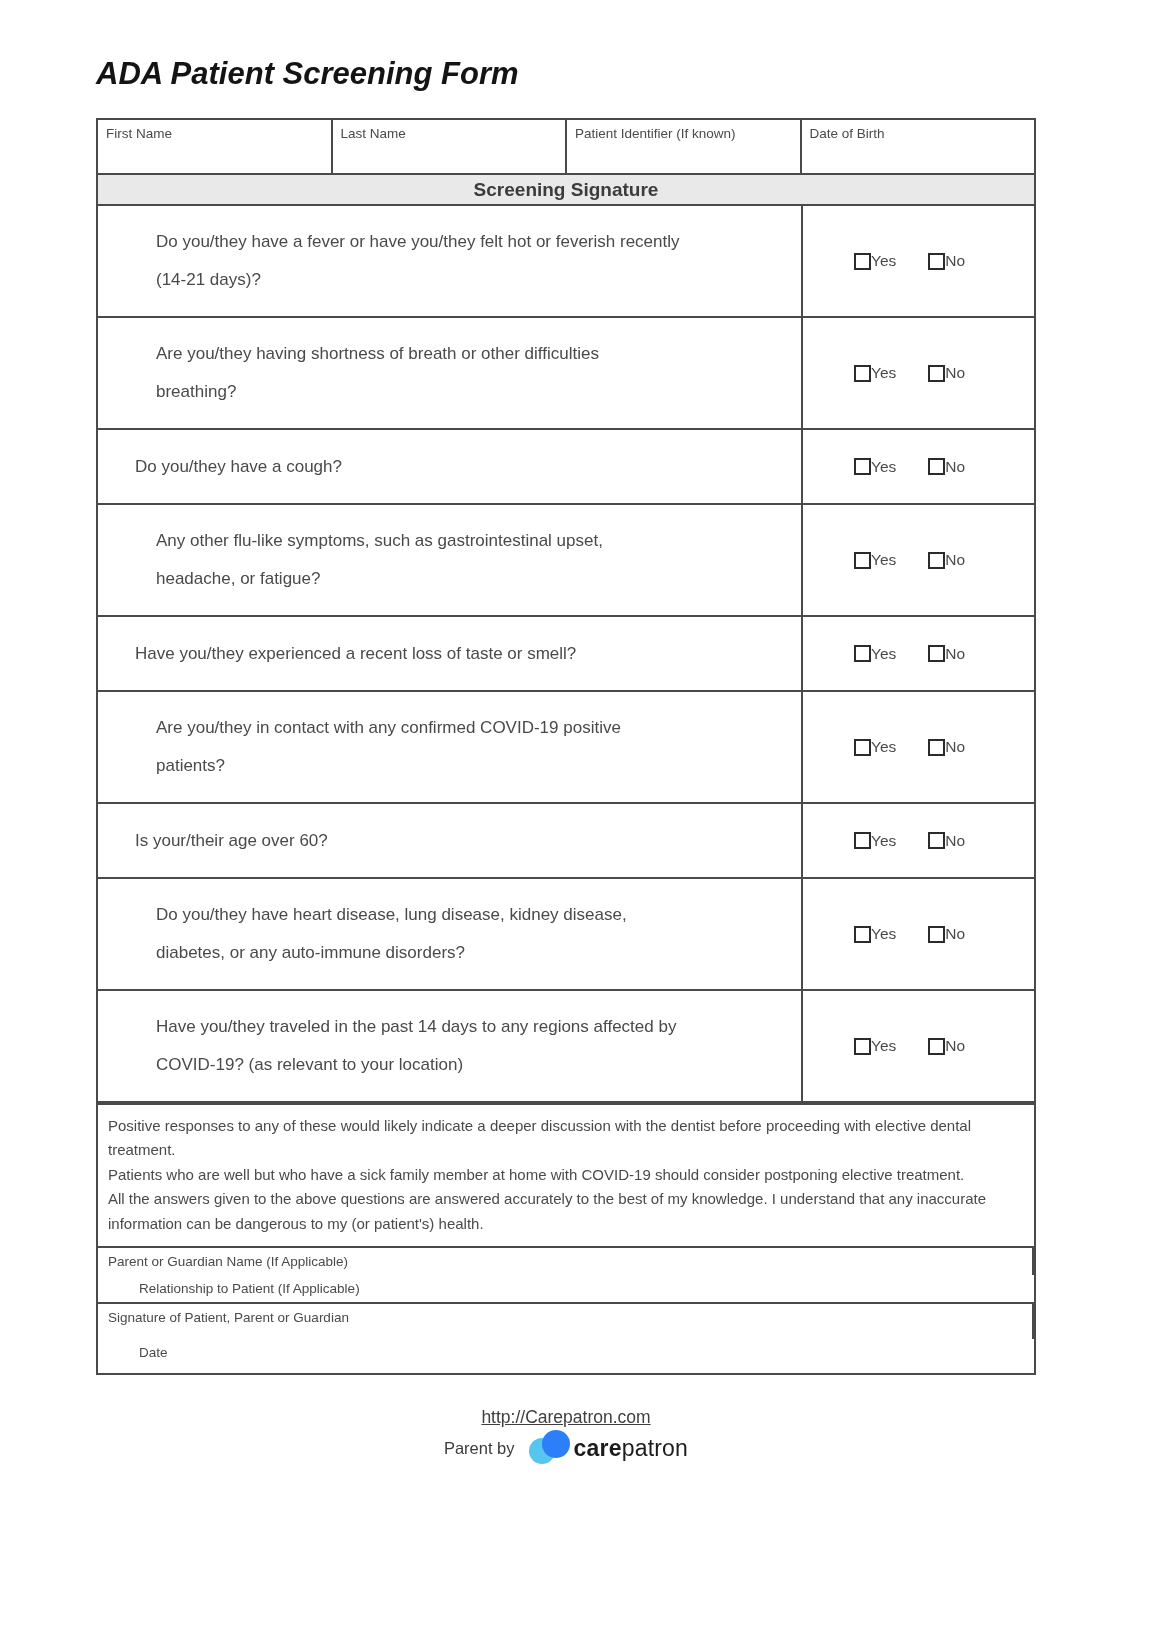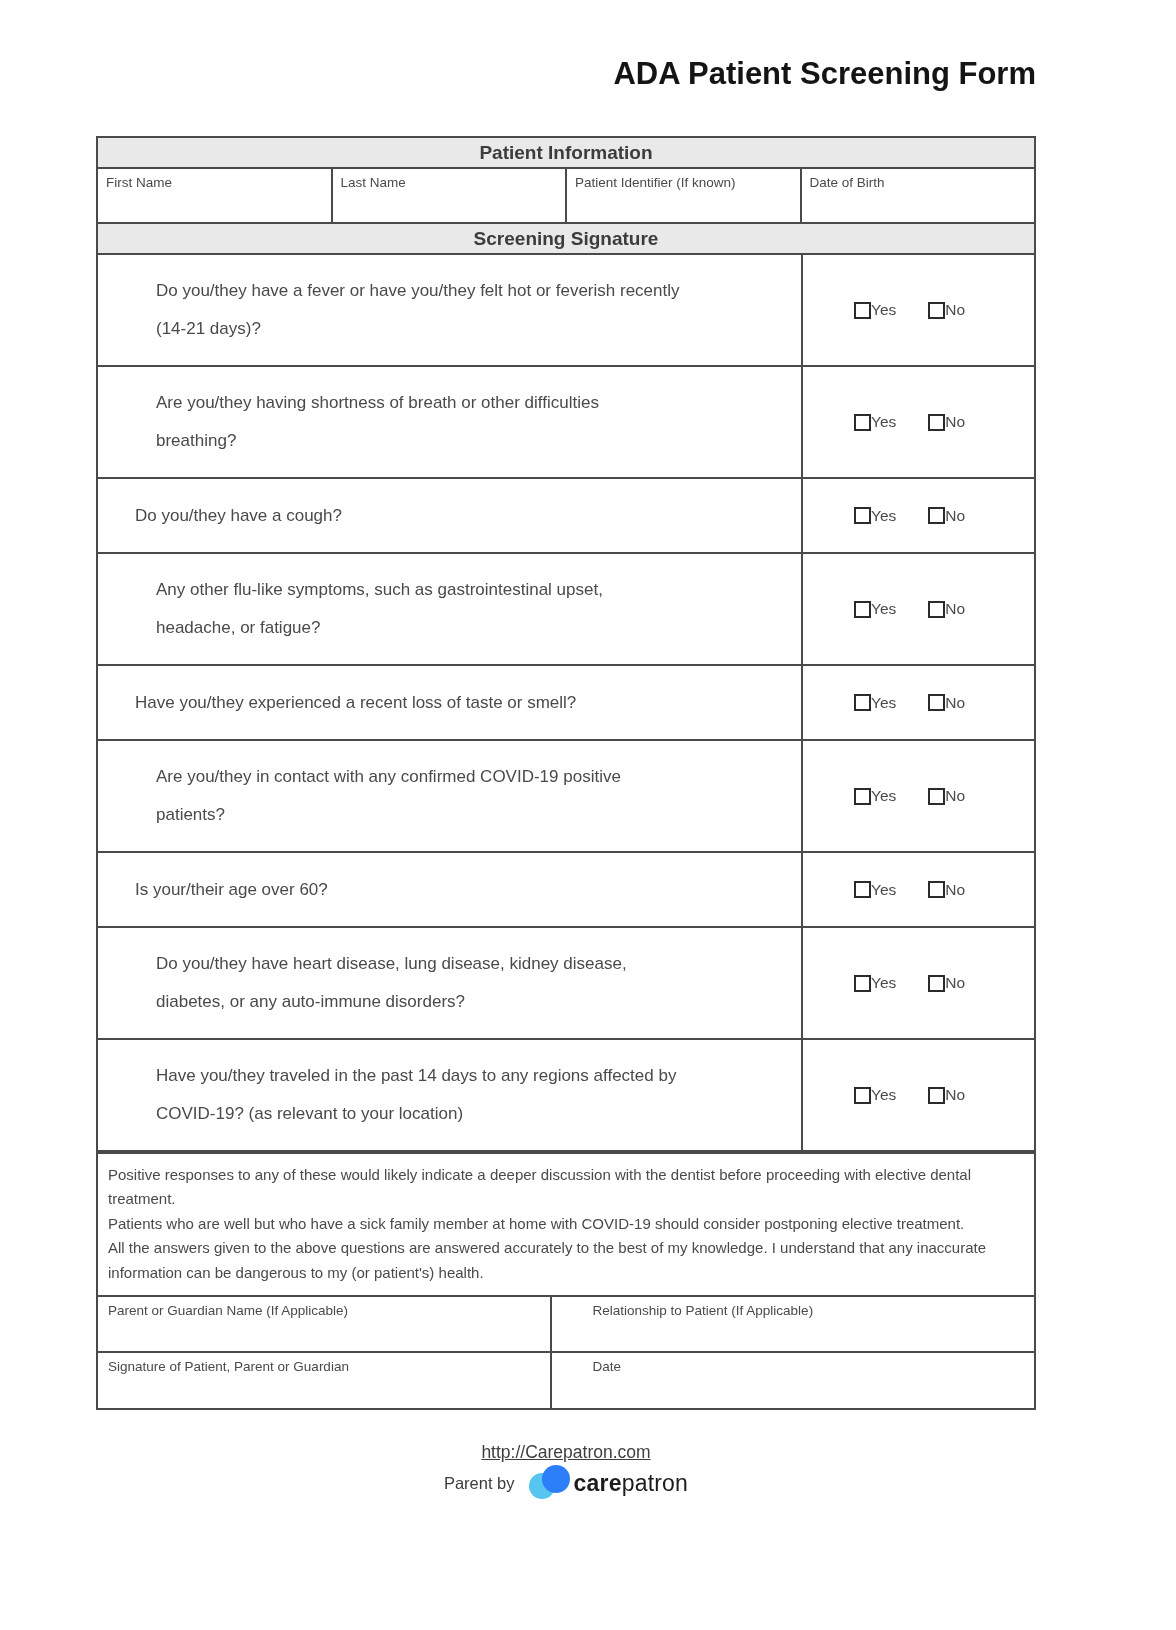--- a/index.html
+++ b/index.html
@@ -11,25 +11,26 @@
     color: #4a4a4a;
     position: relative;
     overflow: hidden;
   }
   .content {
     margin-left: 96px;
     width: 940px;
     padding-top: 56px;
   }
   .title {
-    text-align: right;
+    text-align: left;
     font-size: 31px;
     font-weight: 700;
     color: #141414;
-    margin-bottom: 44px;
+    margin-bottom: 26px;
+    font-style: italic;
   }
   .form {
     width: 940px;
     border: 2px solid #4a4a4a;
     background: #ffffff;
   }
   .section-header {
     background: #e9e9e9;
     border-bottom: 2px solid #4a4a4a;
     text-align: center;
@@ -101,22 +102,23 @@
     border-bottom: 2px solid #4a4a4a;
     padding: 9px 14px 10px 10px;
     font-size: 15px;
     line-height: 1.63;
     color: #4a4a4a;
   }
   .sig-row {
     display: flex;
     height: 56px;
     border-bottom: 2px solid #4a4a4a;
-  }
-  .sig-row.last { height: 55px; border-bottom: none; }
+    flex-direction: column;
+  }
+  .sig-row.last { height: 69px; border-bottom: none; }
   .sig-cell {
     flex: 1;
     padding: 6px 10px;
     border-right: 2px solid #4a4a4a;
     cursor: text;
   }
   .sig-cell:last-child { border-right: none; margin-left: 31px; }
   .footer {
     margin-top: 32px;
     width: 940px;
@@ -154,21 +156,20 @@
 </style>
 </head>
 <body>
 
 <div class="content">
 
   <h1 class="title">ADA Patient Screening Form</h1>
 
   <div class="form">
 
-    <div class="section-header">Patient Information</div>
 
     <div class="fields-row">
       <div class="field-cell">
         <div class="field-label">First Name</div>
       </div>
       <div class="field-cell">
         <div class="field-label">Last Name</div>
       </div>
       <div class="field-cell">
         <div class="field-label">Patient Identifier (If known)</div>

